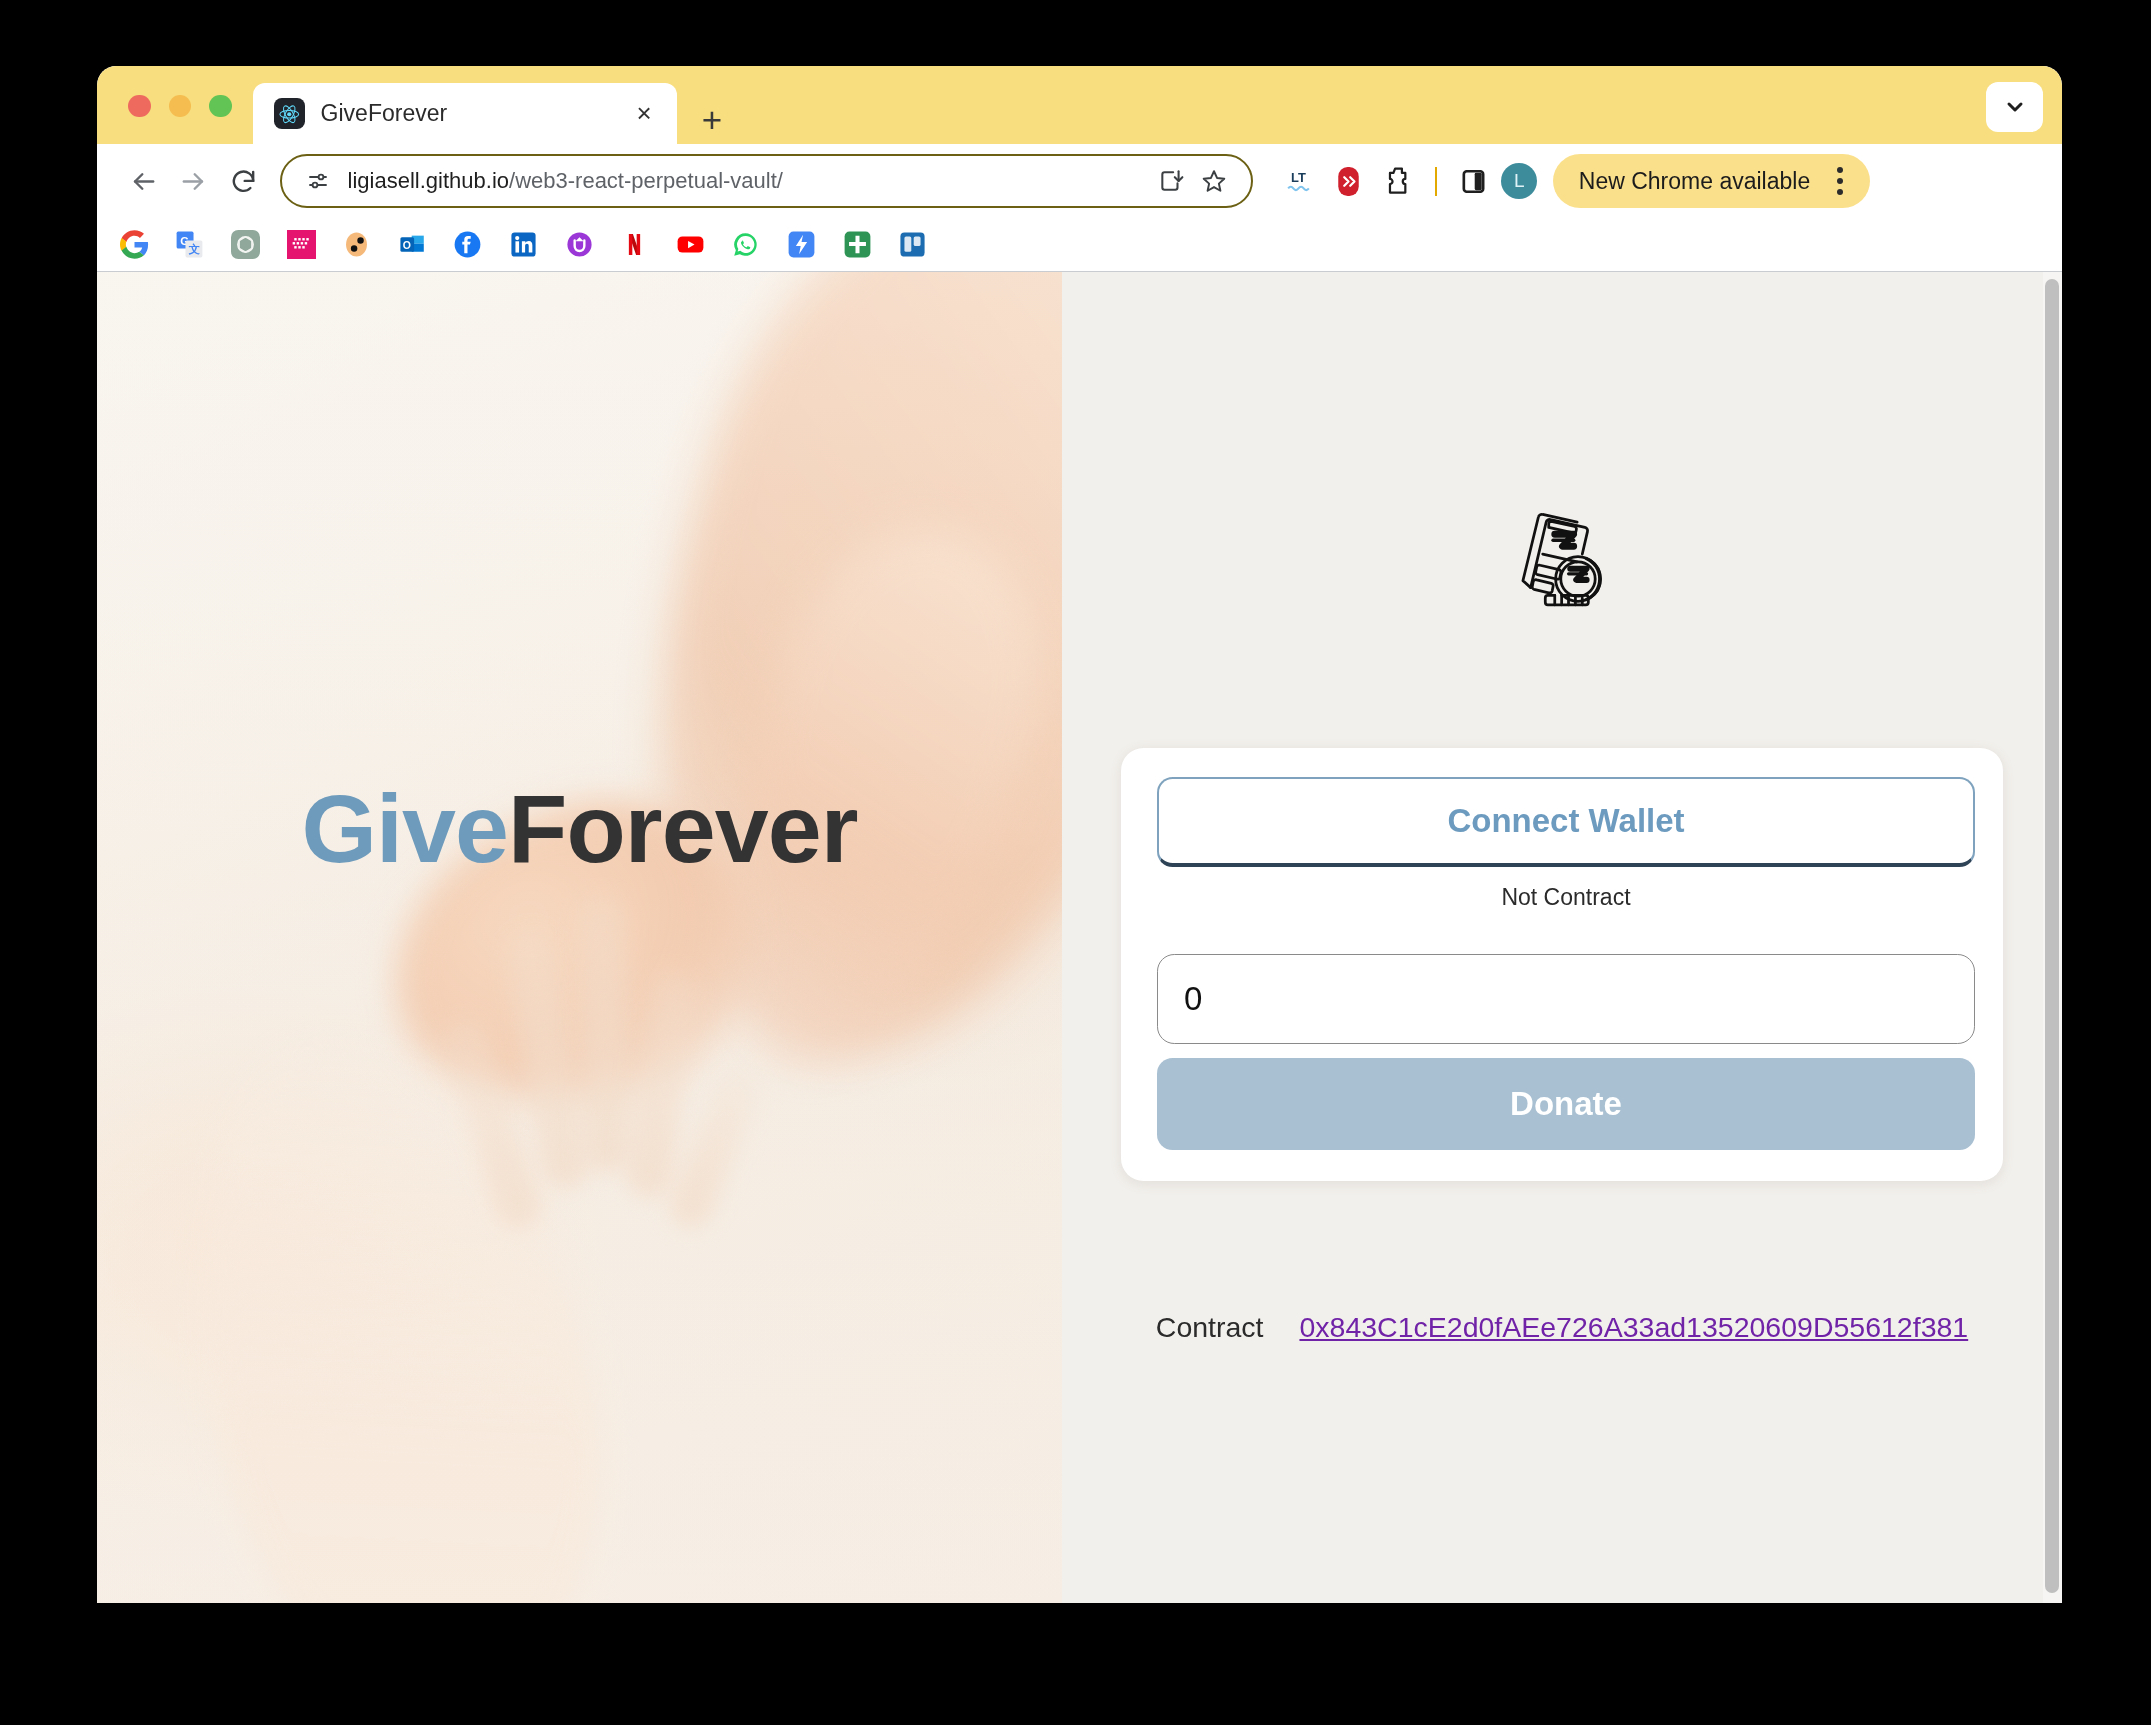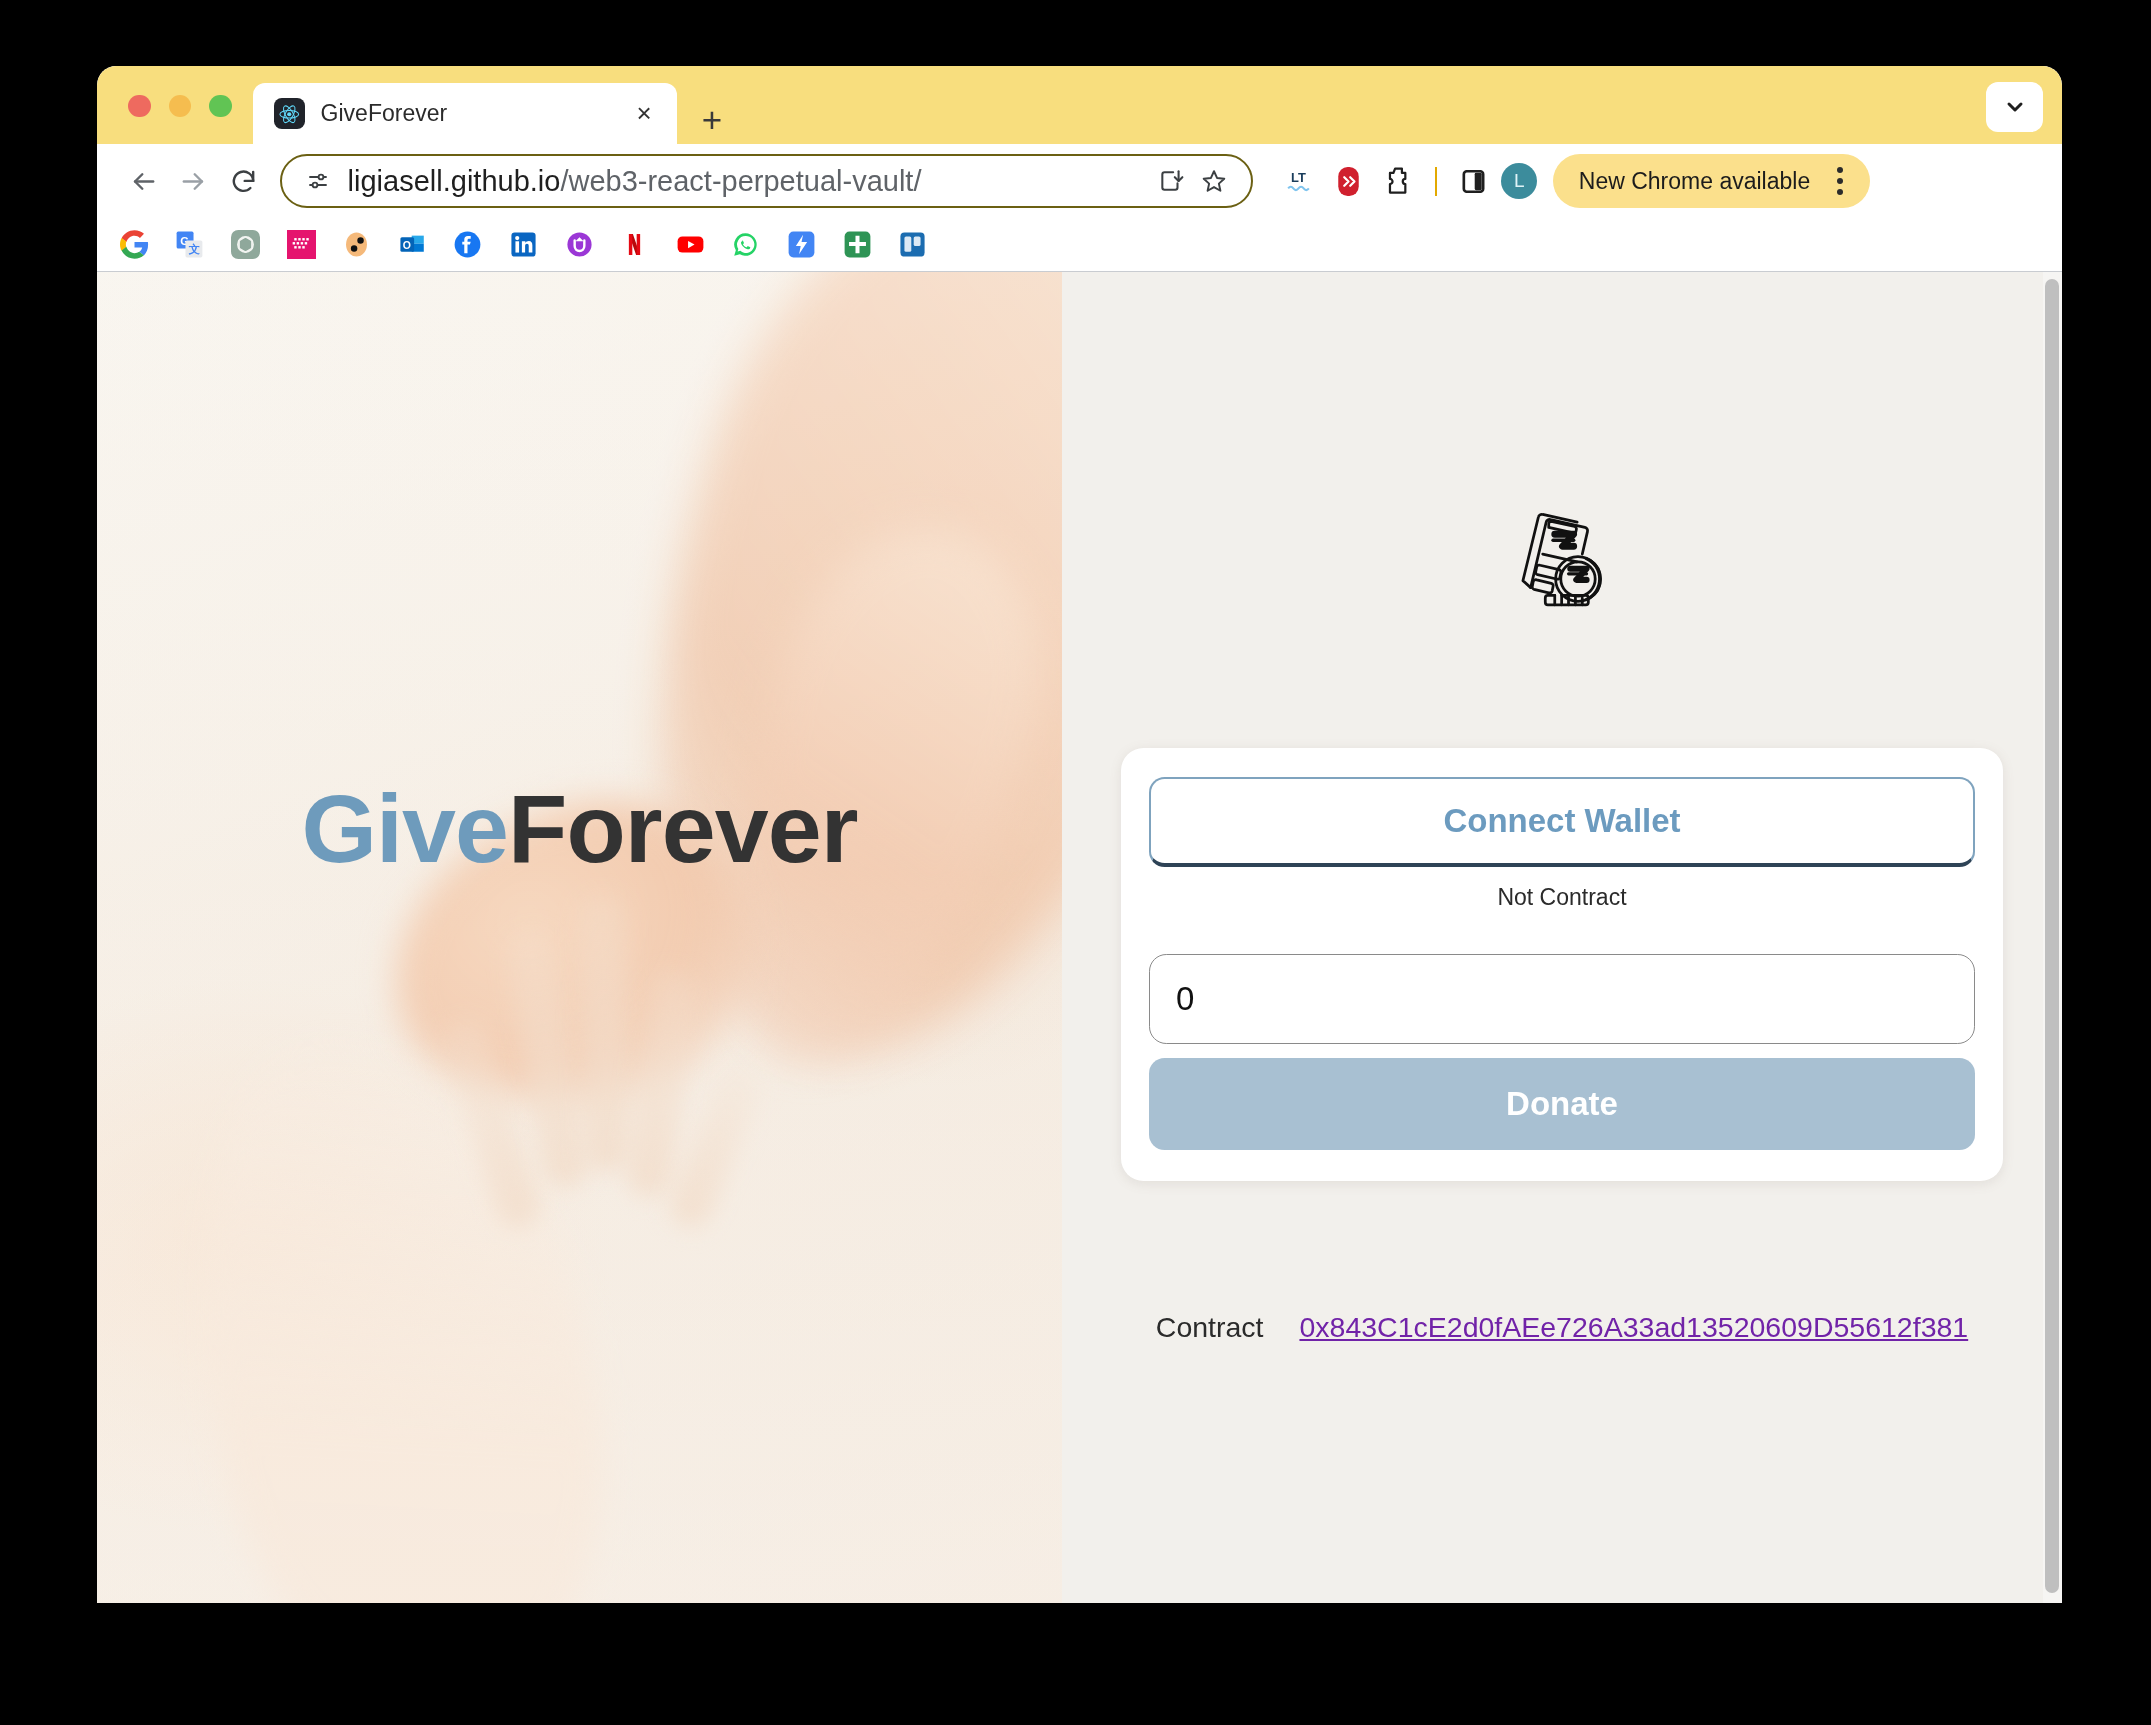--- a/index.html
+++ b/index.html
@@ -121,21 +121,21 @@
     border-radius: 28px;
     background: #ffffff;
     display: flex;
     align-items: center;
     padding: 0 15.6px 0 21px;
     flex: none;
   }
   .omnibox-site-icon { width: 29px; height: 29px; flex: none; display:flex; align-items:center; justify-content:center;}
   .omnibox-url {
     margin-left: 15.6px;
-    font-size: 29px;
+    font-size: 22px;
     color: #1f1f1f;
     white-space: nowrap;
     flex: 1;
     overflow: hidden;
   }
   .omnibox-url .path { color: #5f6368; }
   .omnibox-action { width: 43px; height: 43px; display:flex; align-items:center; justify-content:center; flex:none; }
 
   .toolbar-ext { display: flex; align-items: center; margin-left: 22.5px; gap: 5.2px; }
   .ext-icon {
@@ -316,21 +316,21 @@
     line-height: 1.2;
     margin-top: 5.2px;
   }
   .donated-amount .unit { font-size: 35px; color: #4a4a4a; }
 
   .card {
     margin-top: 138px;
     width: 882px;
     background: #ffffff;
     border-radius: 22.5px;
-    padding: 29px 28px 31px 28px;
+    padding: 29px 28px 31px 36px;
     box-shadow: 0 2.6px 12px rgba(120,110,100,0.13);
   }
   .connect-btn {
     width: 100%;
     height: 90px;
     background: #ffffff;
     border: 2.6px solid #7FA3BE;
     border-bottom: 4.3px solid #2E4356;
     border-radius: 15.6px;
     color: #6C9BBF;

